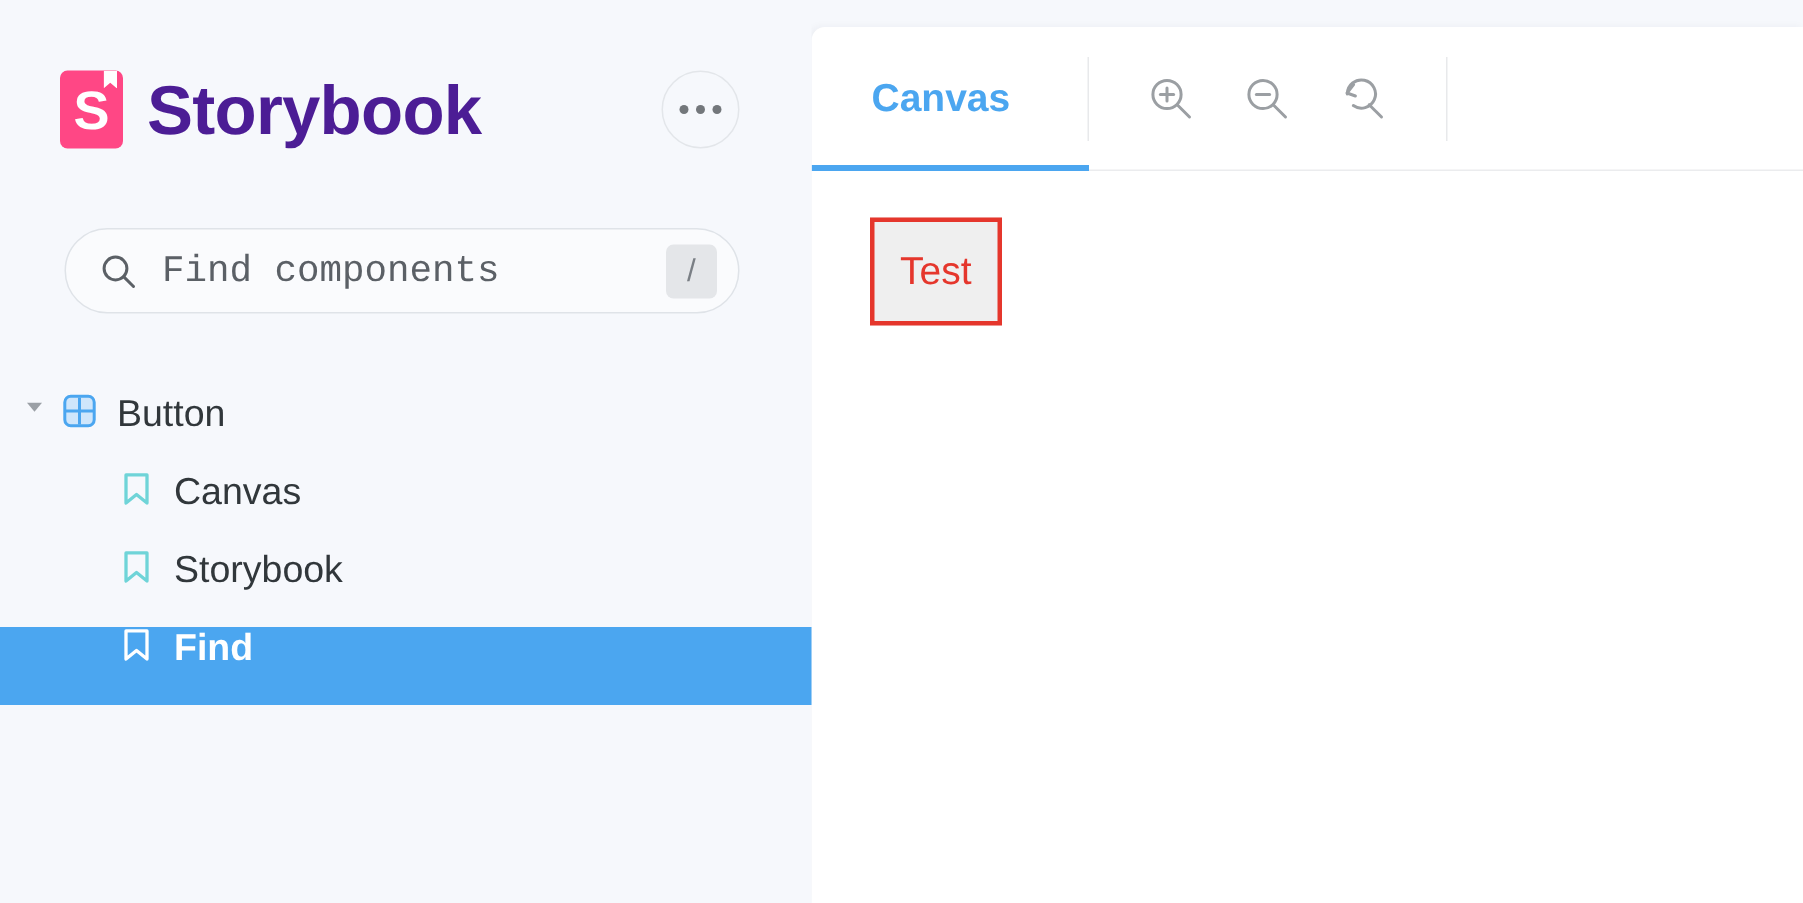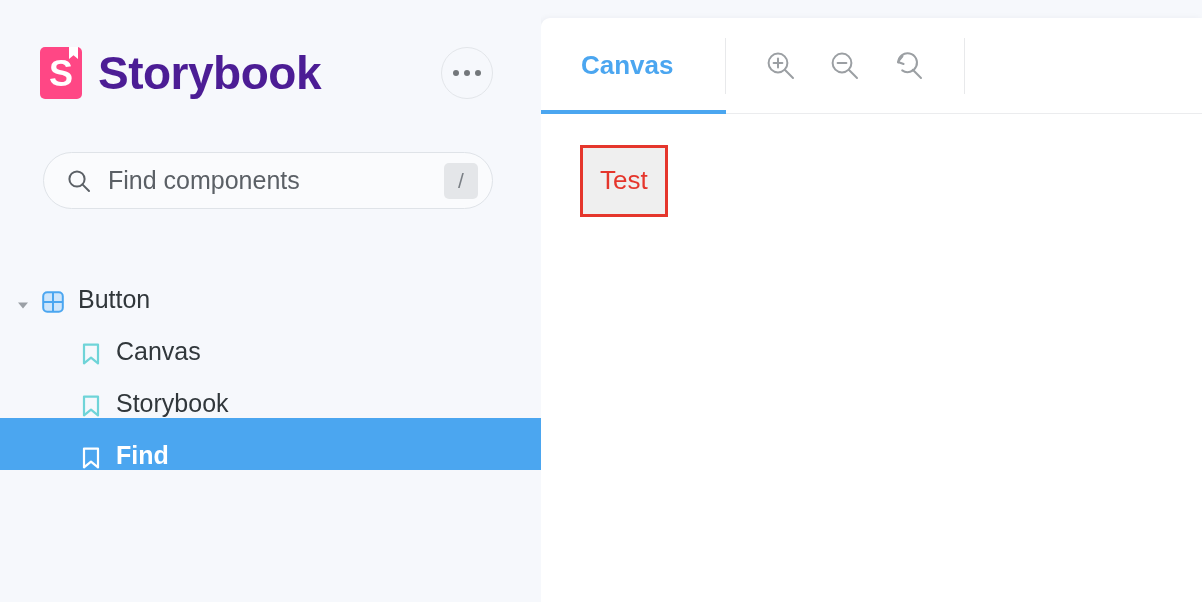--- a/index.html
+++ b/index.html
@@ -109,21 +109,21 @@
     align-items: center;
     padding: 0 14px 0 22px;
     cursor: text;
   }
   #search-icon { flex: none; display: block; }
   #search-input {
     flex: 1;
     border: none;
     outline: none;
     background: transparent;
-    font-family: Liberation Sans, sans-serif;
+    font-family: Liberation Mono, monospace;
     font-size: 25px;
     color: #5B6066;
     padding-left: 16px;
     min-width: 0;
   }
   #search-input::placeholder { color: #5B6066; opacity: 1; }
   #search-shortcut {
     flex: none;
     width: 34px;
     height: 36px;
@@ -138,21 +138,21 @@
 
   
   #tree {
     position: absolute;
     left: 0;
     top: 262px;
     width: 541px;
   }
   .tree-row {
     display: flex;
-    align-items: flex-end;
+    align-items: flex-start;
     height: 52px;
     width: 100%;
     box-sizing: border-box;
     cursor: pointer;
   }
   .tree-row.component { padding-left: 14px; }
   .tree-row.story { padding-left: 78px; }
   .tree-row.selected { background: #4BA6F0; }
   .chevron {
     width: 18px;

